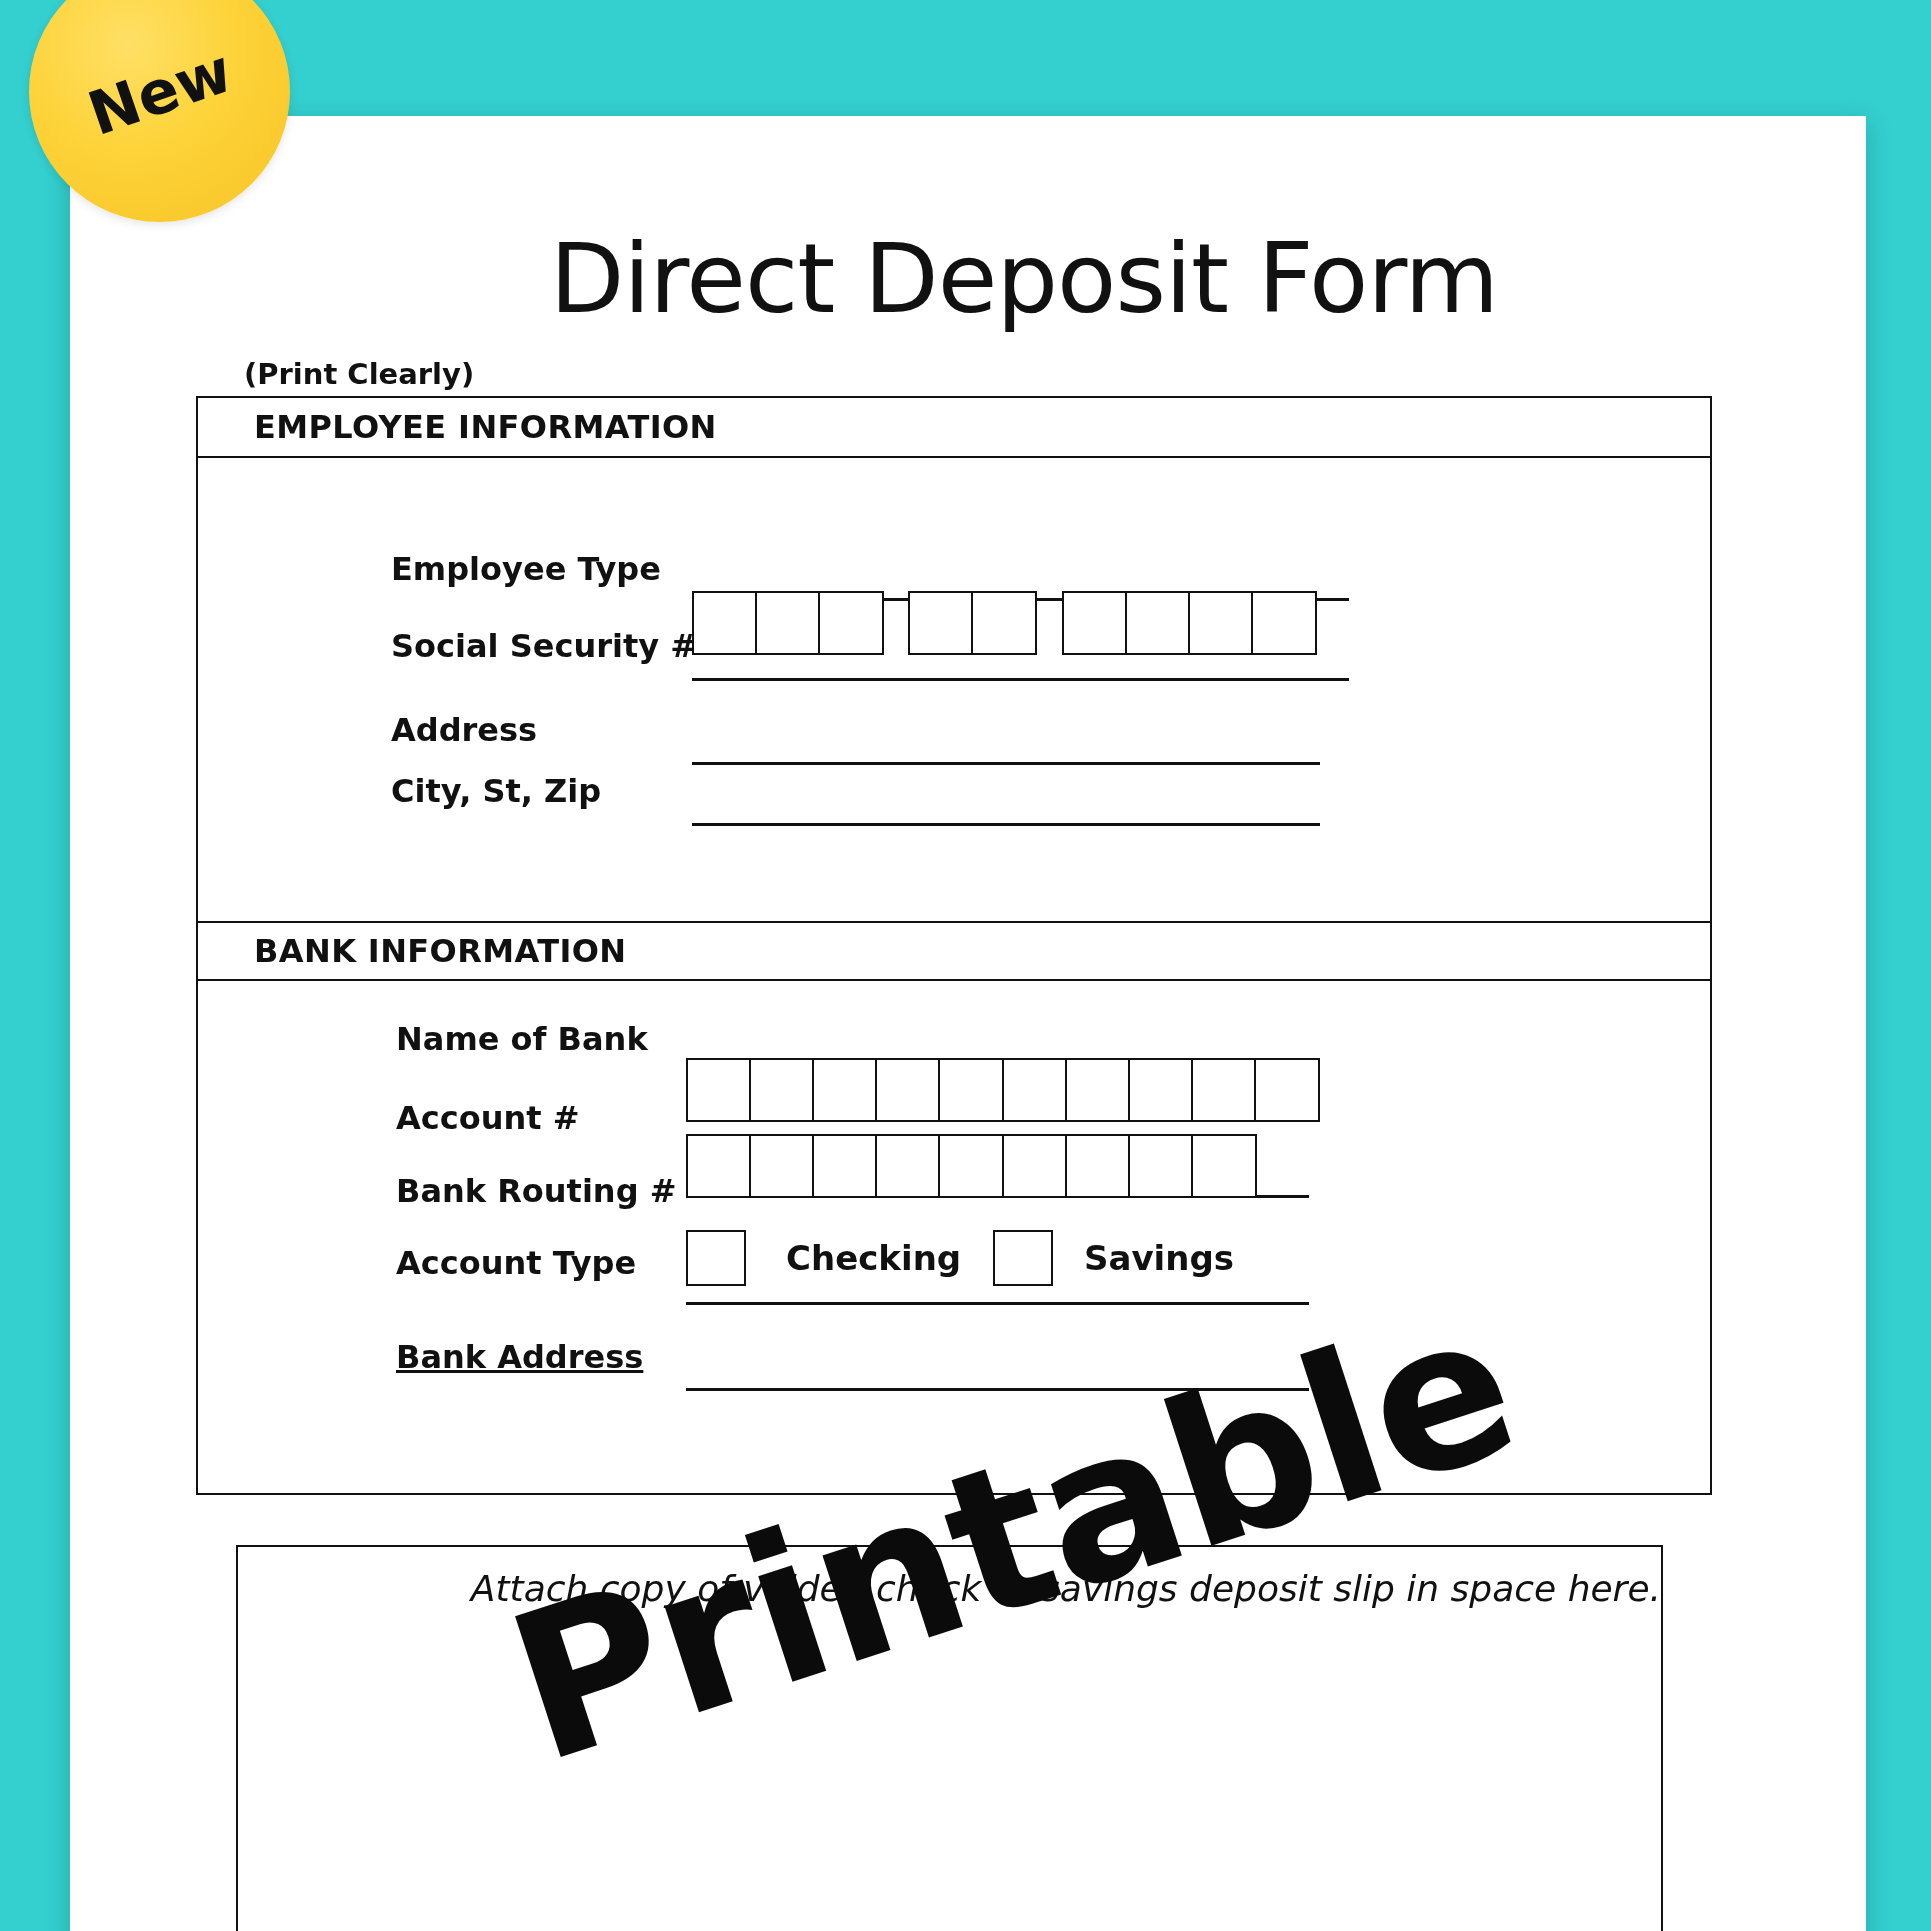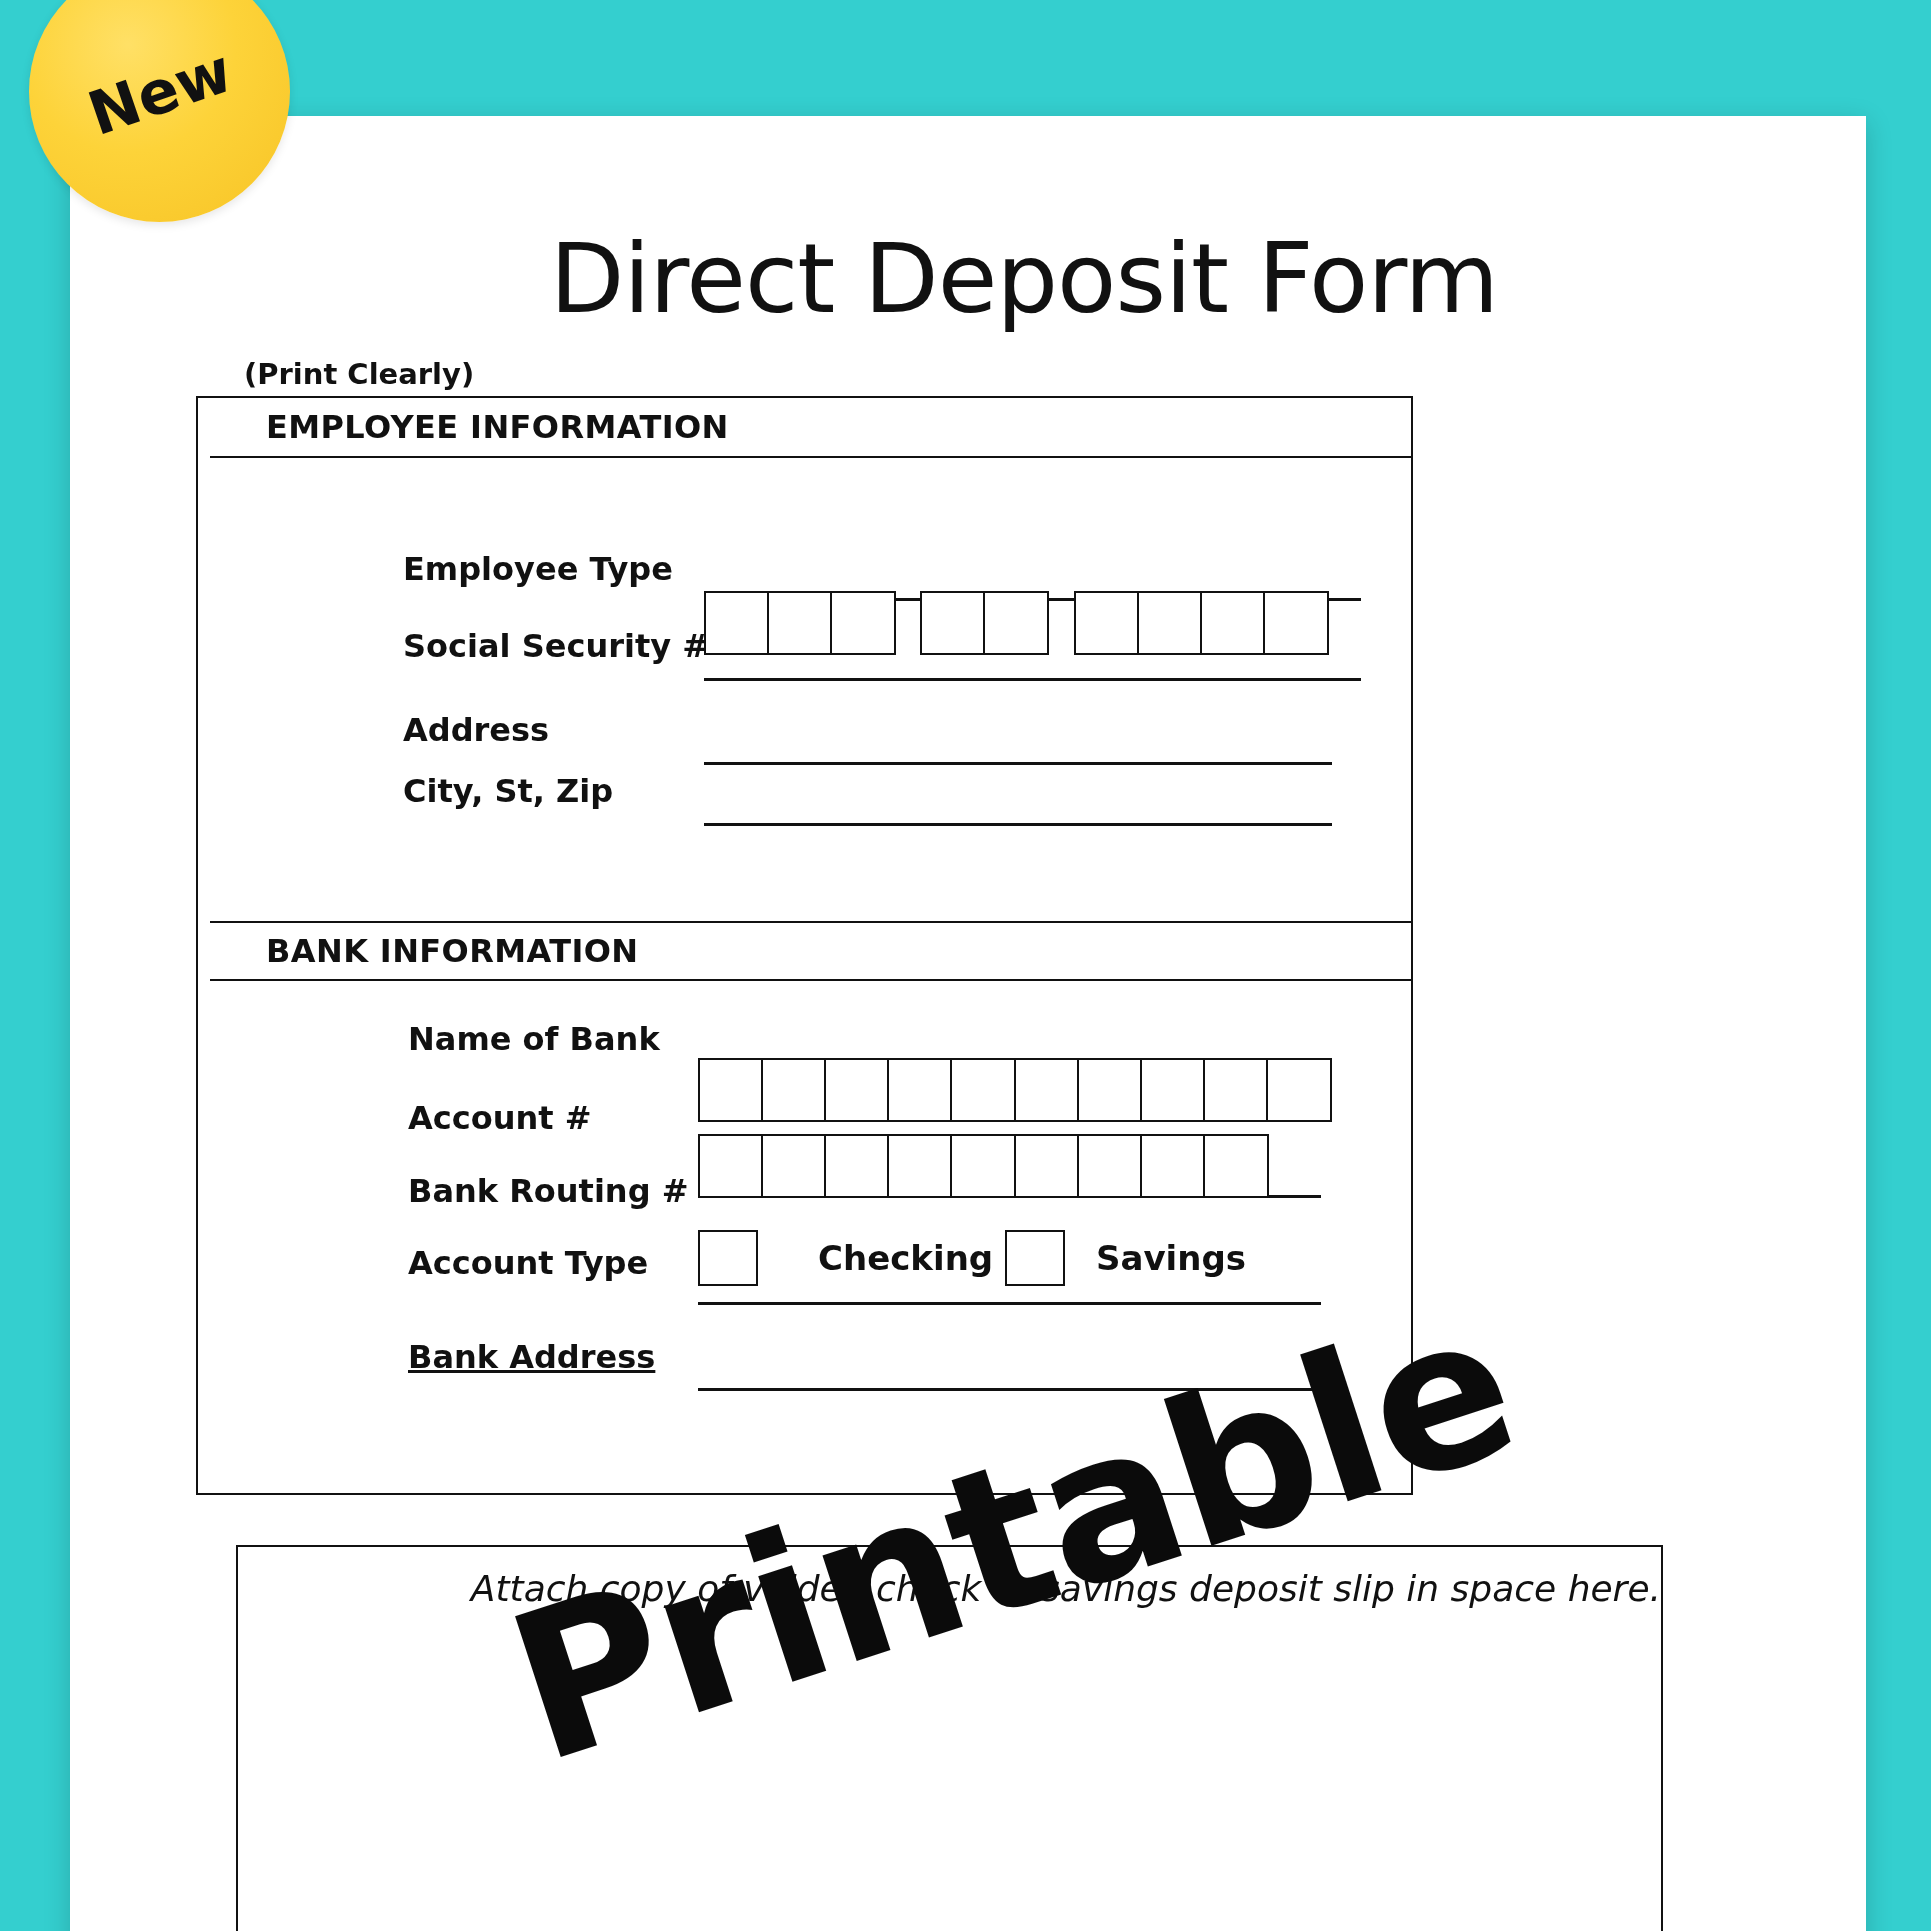--- a/index.html
+++ b/index.html
@@ -76,24 +76,23 @@
     font-weight: 700;
     color: #111111;
     white-space: nowrap;
   }
 
   
   .form-box {
     position: absolute;
     left: 126px;
     top: 280px;
-    width: 1217px;
-    border: 2.9px solid #111111;
-    box-sizing: border-box;
-    padding-left: 12px;
+    width: 1516px;
+    border: 2.9px solid #111111;
+    box-sizing: border-box;
   }
 
   .section-head {
     height: 60px;
     border-bottom: 2.9px solid #111111;
     display: flex;
     align-items: center;
     padding-left: 56px;
     box-sizing: border-box;
   }
@@ -269,21 +268,21 @@
         <div class="cell"></div>
         <div class="cell"></div>
         <div class="cell"></div>
         <div class="cell"></div>
         <div class="cell"></div>
         <div class="cell"></div>
       </div>
 
       <div class="field-label" style="left:198px; top:263px;">Account Type</div>
       <div class="checkbox" style="left:488px; top:249px;"></div>
-      <div class="choice-label" style="left:608px; top:257px;">Checking</div>
+      <div class="choice-label" style="left:588px; top:257px;">Checking</div>
       <div class="checkbox" style="left:795px; top:249px;"></div>
       <div class="choice-label" style="left:886px; top:257px;">Savings</div>
       <div class="rule" style="left:488px; top:321px; width:623px;"></div>
 
       <div class="field-label" style="left:198px; top:357px;text-decoration:underline;">Bank Address</div>
       <div class="rule" style="left:488px; top:407px; width:623px;"></div>
     </div>
   </div>
 
   <div id="attach-box">

